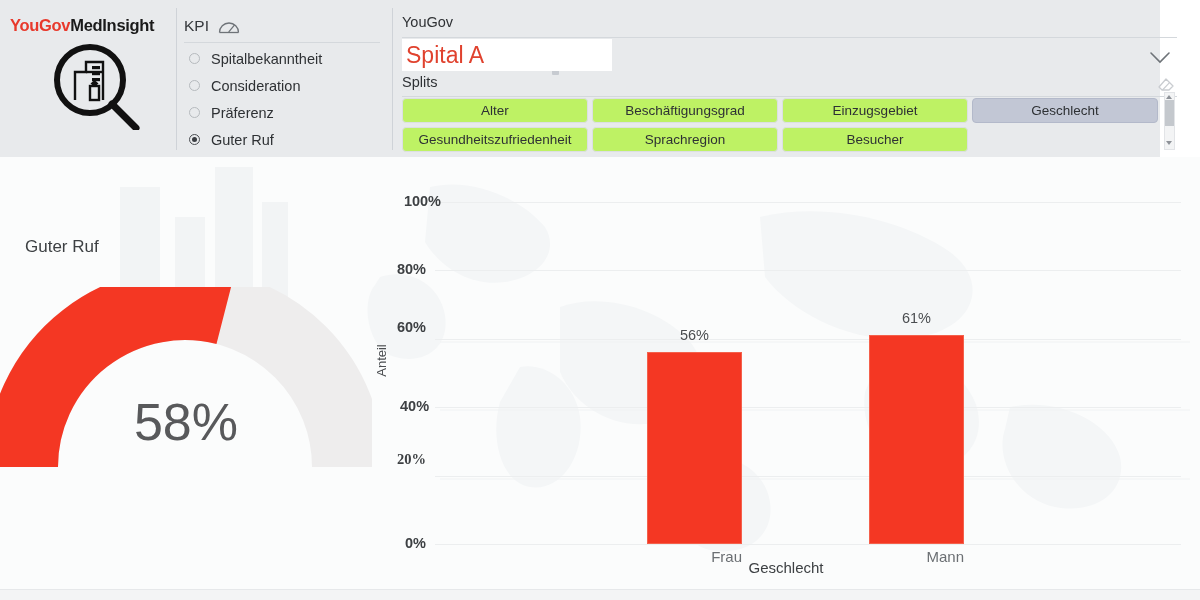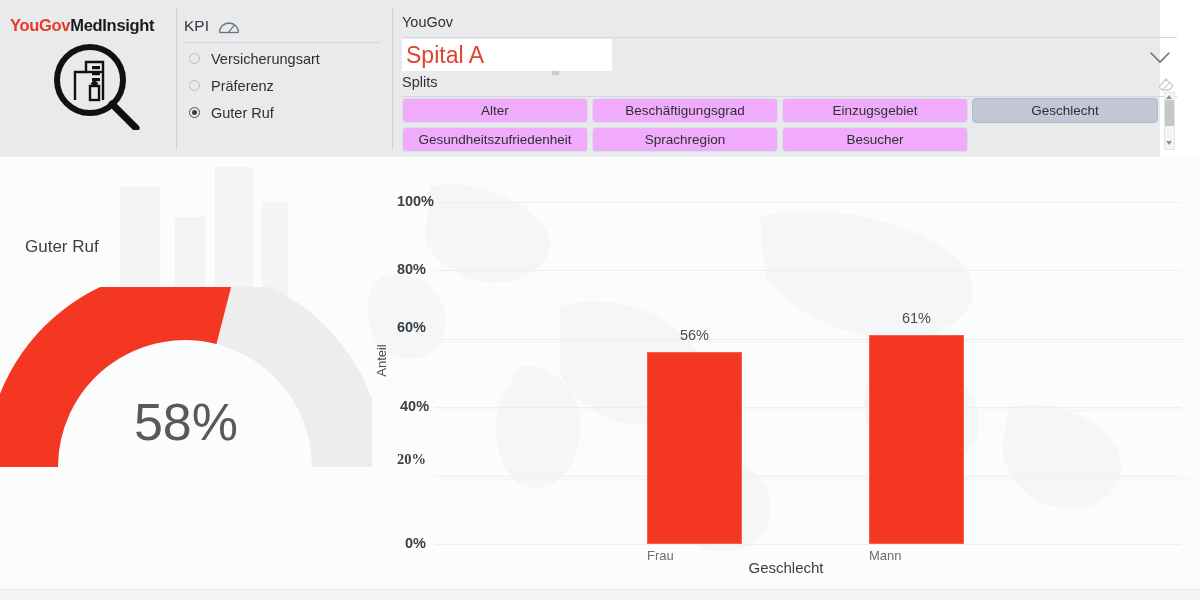--- a/index.html
+++ b/index.html
@@ -94,21 +94,21 @@
   }
 
   .splits-grid {
     position: absolute; left: 2px; top: 90px; width: 756px;
     display: grid; grid-template-columns: repeat(4, 186px); grid-auto-rows: 25px;
     column-gap: 4px; row-gap: 4px;
   }
   .split-btn {
     display: flex; align-items: center; justify-content: center;
     font-size: 13.5px; color: #2e3134;
-    background: #f0abfc; border: 1px solid #dcdfe3; border-radius: 4px;
+    background: #bef264; border: 1px solid #dcdfe3; border-radius: 4px;
     cursor: pointer; white-space: nowrap; overflow: hidden;
   }
   .split-btn.active { background: #c2c7d5; border-color: #b3b9ca; }
 
   .splits-scroll-track {
     position: absolute; left: 1164px; top: 92px; width: 11px; height: 58px;
     background: #f3f4f5; border: 1px solid #e2e4e7;
   }
   .splits-scroll-thumb {
     position: absolute; left: 1165px; top: 100px; width: 9px; height: 26px; background: #c4c8cd;
@@ -146,21 +146,21 @@
     font-size: 14.5px; color: #3d4043; font-weight: bold;
   }
   .gridline { position: absolute; left: 63px; width: 746px; height: 1px; background: #eceeef; }
   .bar {
     position: absolute; background: #f43723; border: 1px solid #f4604b;
   }
   .bar-value {
     position: absolute; text-align: center; font-size: 14.5px; color: #4a4d50;
   }
   .cat-label {
-    position: absolute; text-align: left; font-size: 13px; color: #6b6f73;
+    position: absolute; text-align: right; font-size: 15px; color: #6b6f73;
   }
   .xlab {
     position: absolute; left: 0; top: 402px; width: 828px; text-align: center;
     font-size: 15px; color: #3d4043;
   }
 
   .footer-strip {
     position: absolute; left: 0; top: 589px; width: 1200px; height: 11px;
     background: #f3f4f5; border-top: 1px solid #e6e8ea;
   }
@@ -198,21 +198,25 @@
       <div class="kpi-title">KPI</div>
       <svg class="kpi-gauge-icon" viewBox="0 0 22 17">
         <path d="M1.5 14.5 A9.5 9.5 0 0 1 20.5 14.5" fill="none" stroke="#6e7378" stroke-width="1.3"></path>
         <path d="M1.5 14.5 L20.5 14.5" fill="none" stroke="#6e7378" stroke-width="1.3"></path>
         <line x1="11" y1="13.6" x2="16.2" y2="7.4" stroke="#6e7378" stroke-width="1.3" stroke-linecap="round"></line>
       </svg>
       <div class="kpi-underline"></div>
       <div class="kpi-list">
         <div class="kpi-item">
           <span class="radio"></span>
-          <span class="kpi-label">Versicherungsart</span>
+          <span class="kpi-label">Spitalbekanntheit</span>
+        </div>
+        <div class="kpi-item">
+          <span class="radio"></span>
+          <span class="kpi-label">Consideration</span>
         </div>
         <div class="kpi-item">
           <span class="radio"></span>
           <span class="kpi-label">Präferenz</span>
         </div>
         <div class="kpi-item selected">
           <span class="radio"></span>
           <span class="kpi-label">Guter Ruf</span>
         </div>
       </div>
@@ -291,21 +295,21 @@
     <div class="barchart">
       <div class="ylab">Anteil</div>
 
       <div class="gridline" style="top:45px;"></div>
       <div class="gridline" style="top:113px;"></div>
       <div class="gridline" style="top:182px;"></div>
       <div class="gridline" style="top:250px;"></div>
       <div class="gridline" style="top:319px;"></div>
       <div class="gridline" style="top:387px;"></div>
 
-      <div class="ytick" style="left:8px; top:36px;">100%</div>
+      <div class="ytick" style="left:15px; top:36px;">100%</div>
       <div class="ytick" style="left:0px; top:104px;">80%</div>
       <div class="ytick" style="left:0px; top:162px;">60%</div>
       <div class="ytick" style="left:0px; top:241px;padding-left:28px;">40%</div>
       <div class="ytick" style="left:0px; top:294px;font-family:Liberation Serif, serif;">20%</div>
       <div class="ytick" style="left:0px; top:378px;">0%</div>
 
       <div class="bar" style="left:275px; top:195px; width:95px; height:192px;"></div>
       <div class="bar-value" style="left:275px; top:170px; width:95px;">56%</div>
       <div class="cat-label" style="left:275px; top:391px; width:95px;">Frau</div>
 

